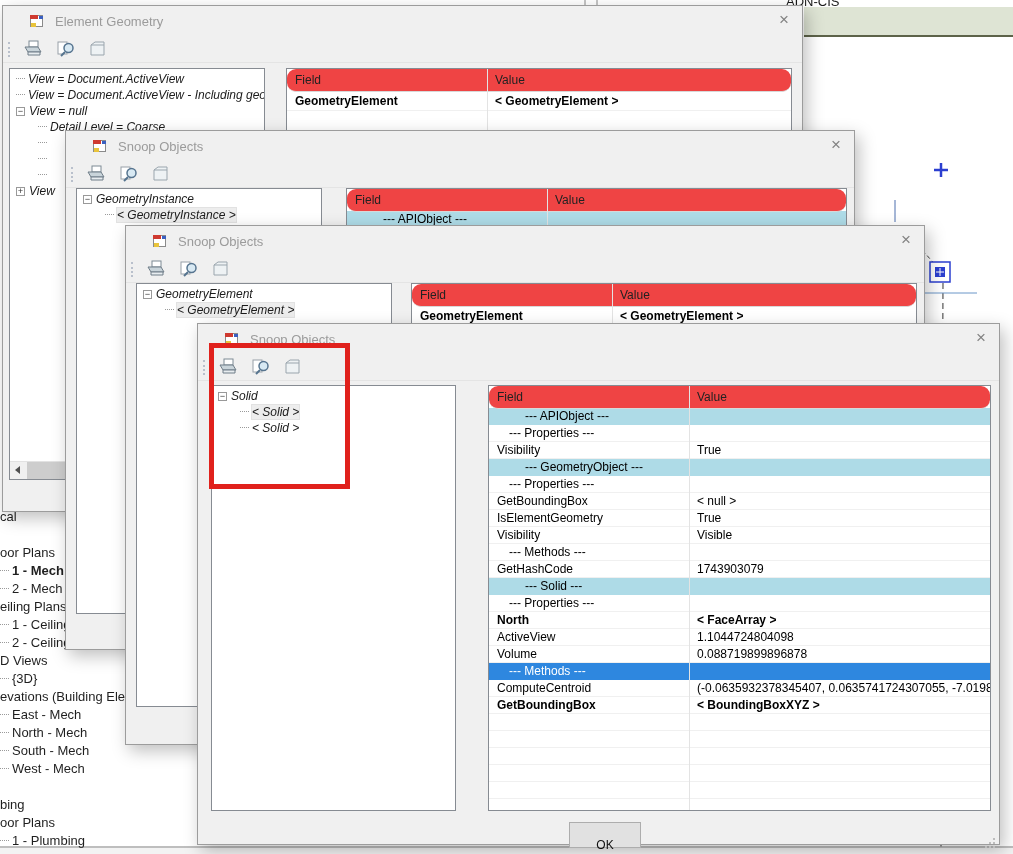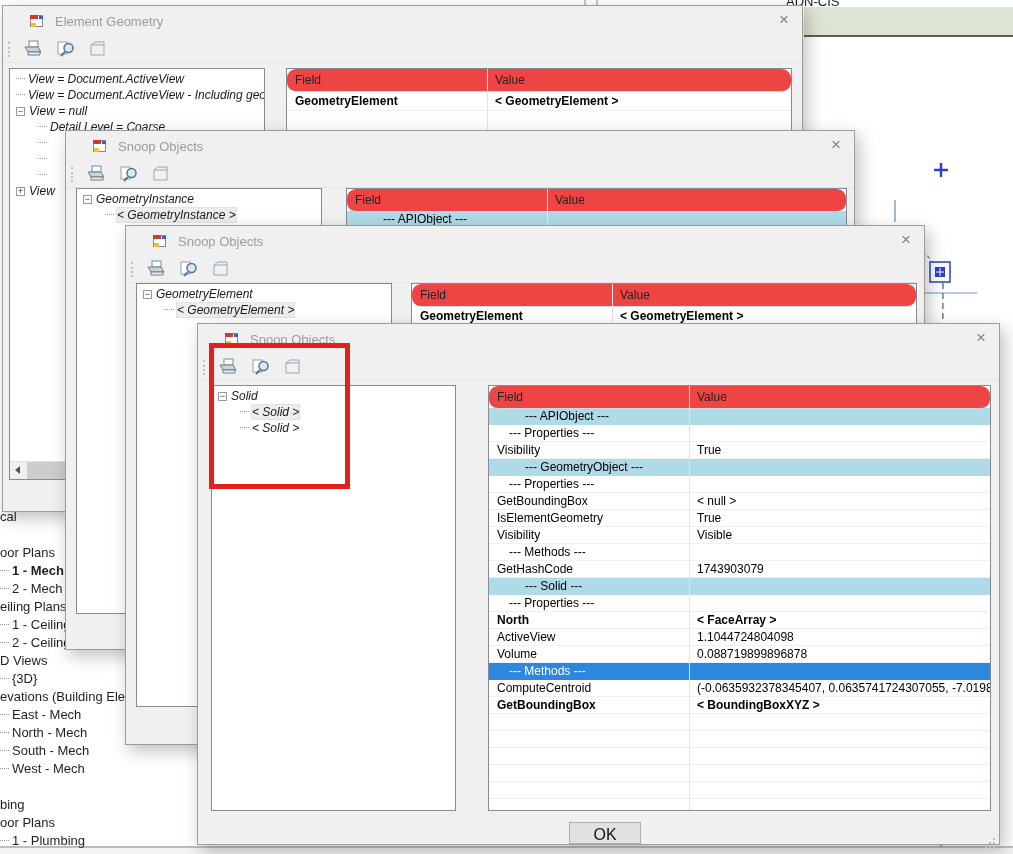--- a/index.html
+++ b/index.html
@@ -56,22 +56,22 @@
   .grow.selrow{background:#2e87df;color:#fff;}
   .grow.boldrow{font-weight:bold;}
   .colline{position:absolute;top:0;bottom:0;left:200px;width:1px;background:#e3e3e3;z-index:3;}
   
   .hscroll{position:absolute;left:0;right:0;bottom:0;height:17px;background:#f0f0f0;border-top:1px solid #e2e2e2;z-index:4;}
   .sarrow{position:absolute;left:0;top:0;width:17px;height:17px;}
   .sarrow::before{content:"";position:absolute;left:5px;top:4px;width:0;height:0;
                   border:4px solid transparent;border-right:5px solid #505050;border-left:0;}
   .sthumb{position:absolute;left:17px;top:0;width:38px;height:17px;background:#cdcdcd;}
   
-  .okbtn{position:absolute;font-size:16px;background:#e1e1e1;border:1px solid #adadad;box-sizing:border-box;
-         text-align:center;line-height:20px;color:#111;padding:2px;}
+  .okbtn{position:absolute;font-size:12px;background:#e1e1e1;border:1px solid #adadad;box-sizing:border-box;
+         text-align:center;line-height:20px;color:#111;padding:12px;}
   
   .rgrip{position:absolute;right:4px;bottom:4px;width:2px;height:2px;background:#bdbdbd;
          box-shadow:-4px 4px 0 #bdbdbd,0 4px 0 #bdbdbd,-8px 8px 0 #bdbdbd,-4px 8px 0 #bdbdbd,0 8px 0 #bdbdbd;}
   
   .annotation{position:absolute;left:209px;top:343px;width:141px;height:146px;border:5px solid #e0211c;z-index:9;box-sizing:border-box;}
   .z1{z-index:1}.z2{z-index:2}.z3{z-index:3}.z4{z-index:4}
 </style>
 </head>
 <body>
 

